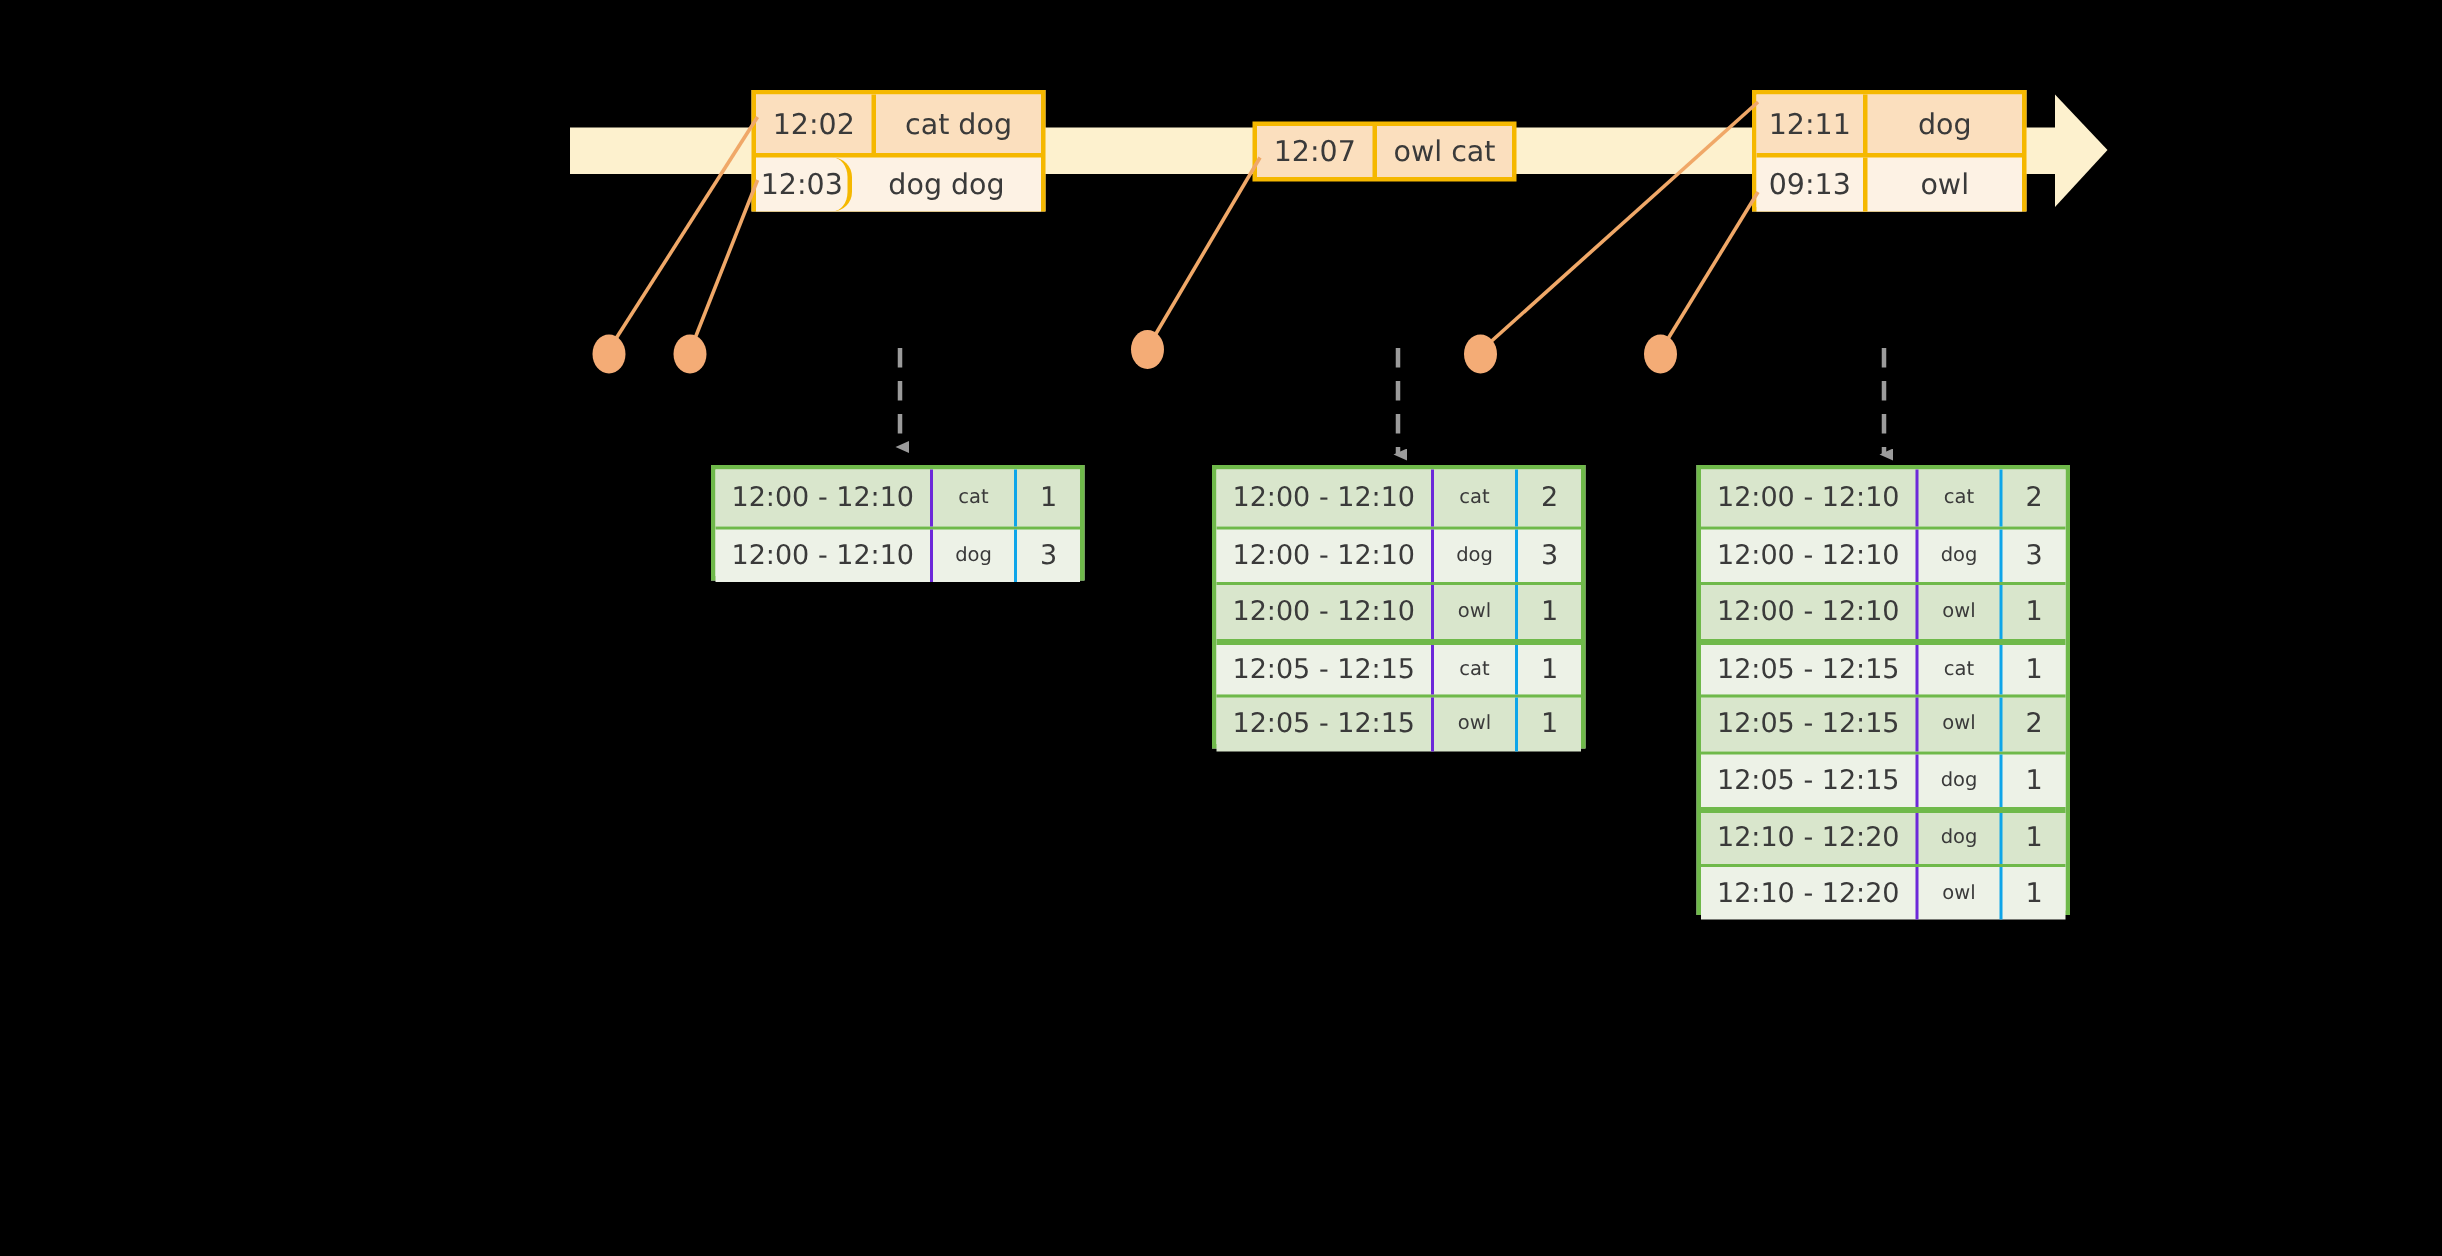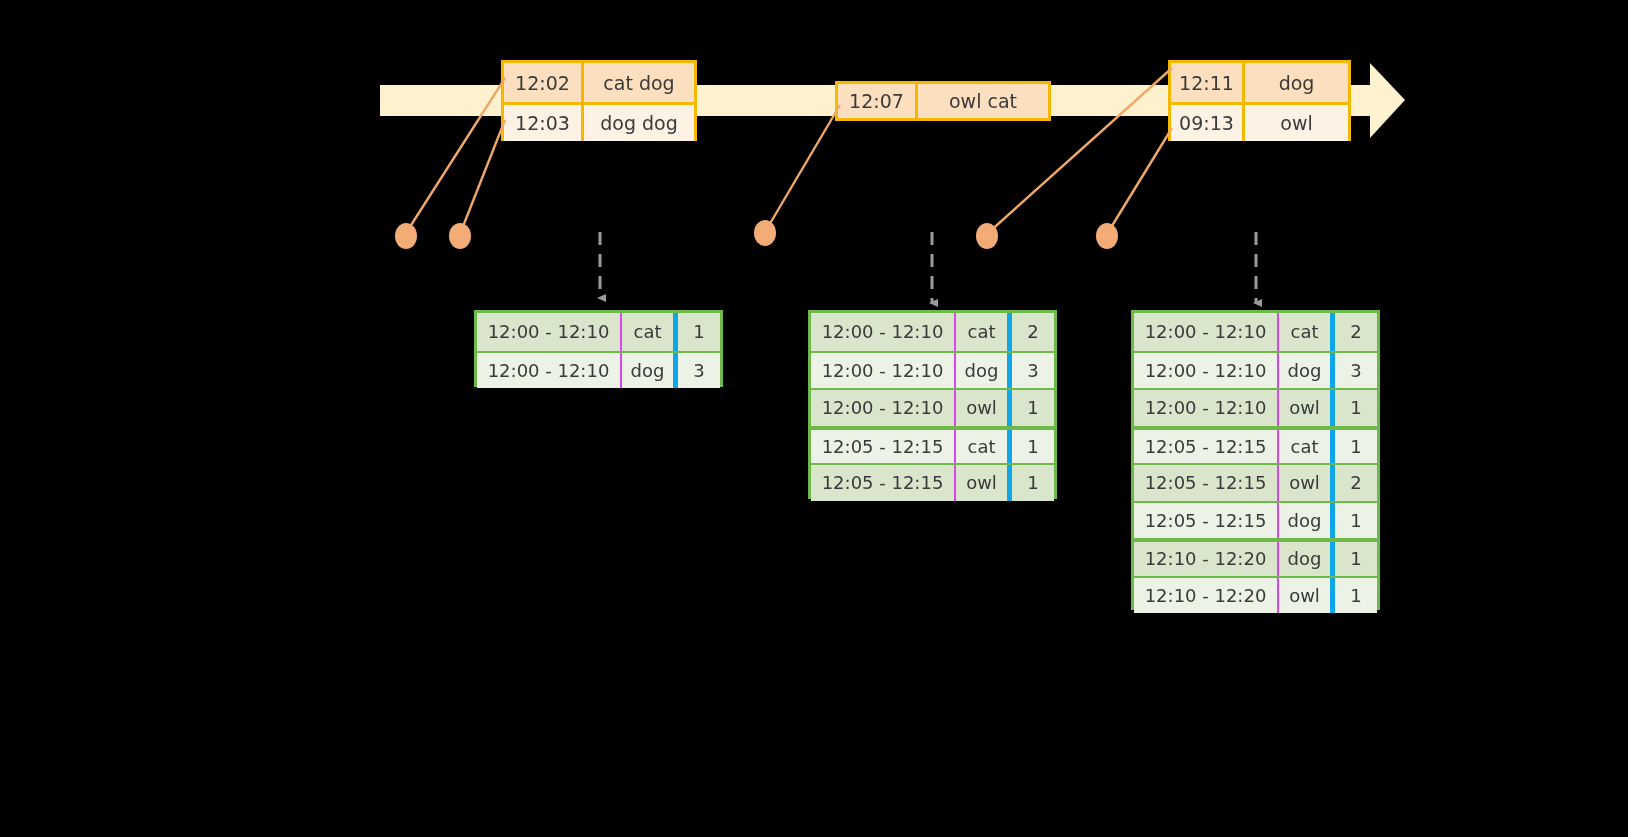--- a/index.html
+++ b/index.html
@@ -83,30 +83,30 @@
   .res-row.alt0 { background: #D9E6CC; }
   .res-row.alt1 { background: #EDF2E7; }
   .res-row + .res-row { border-top: 2px solid #6FB94A; }
   .res-row.thick-top { border-top: 4px solid #6FB94A; }
   .res-window {
     display: flex;
     align-items: center;
     justify-content: center;
     font-size: 18px;
     color: #3a3a3a;
-    border-right: 2px solid #d946ef;
+    border-right: 2px solid #6d28d9;
     box-sizing: border-box;
   }
   .res-word {
     display: flex;
     align-items: center;
     justify-content: center;
-    font-size: 18px;
-    color: #3a3a3a;
-    border-right: 5px solid #0ea5e9;
+    font-size: 13px;
+    color: #3a3a3a;
+    border-right: 2px solid #0ea5e9;
     box-sizing: border-box;
   }
   .res-count {
     display: flex;
     align-items: center;
     justify-content: center;
     font-size: 18px;
     color: #3a3a3a;
     box-sizing: border-box;
   }
@@ -117,26 +117,26 @@
 <div id="stage">
 
   <div class="timeline-bar" style="left:380px; top:85px; width:1000px; height:31px;"></div>
 
   <div class="event-box" style="left:501px; top:60px; width:196px; height:81px;">
     <div class="event-row r0">
       <div class="ev-time" style="width:80px;">12:02</div>
       <div class="ev-words">cat dog</div>
     </div>
     <div class="event-row r1">
-      <div class="ev-time" style="width:80px;">12:03</div>
+      <div class="ev-time" style="width:64px;border-radius:13px;">12:03</div>
       <div class="ev-words">dog dog</div>
     </div>
   </div>
 
-  <div class="event-box" style="left:835px; top:81px; width:216px; height:40px;">
+  <div class="event-box" style="left:835px; top:81px; width:176px; height:40px;">
     <div class="event-row r0" style="height:34px;">
       <div class="ev-time" style="width:80px;">12:07</div>
       <div class="ev-words">owl cat</div>
     </div>
   </div>
 
   <div class="event-box" style="left:1168px; top:60px; width:183px; height:81px;">
     <div class="event-row r0">
       <div class="ev-time" style="width:74px;">12:11</div>
       <div class="ev-words">dog</div>

